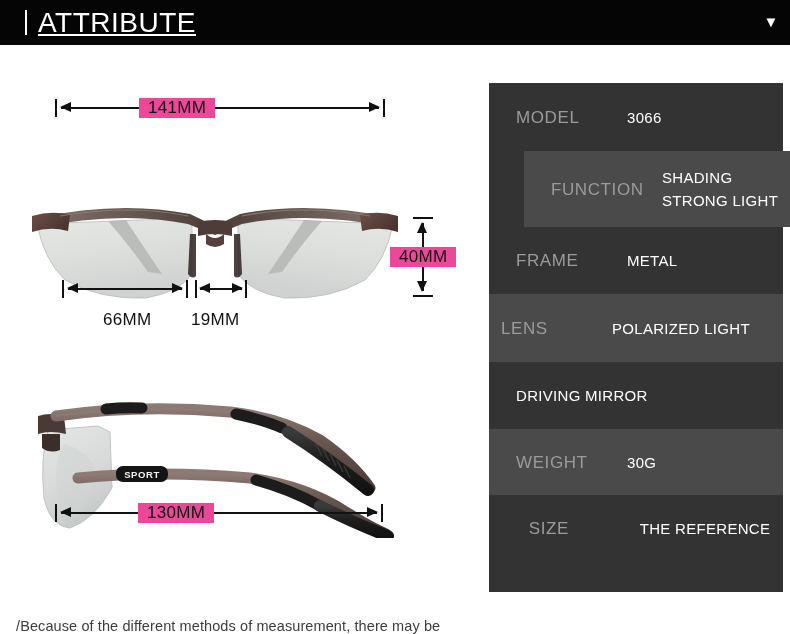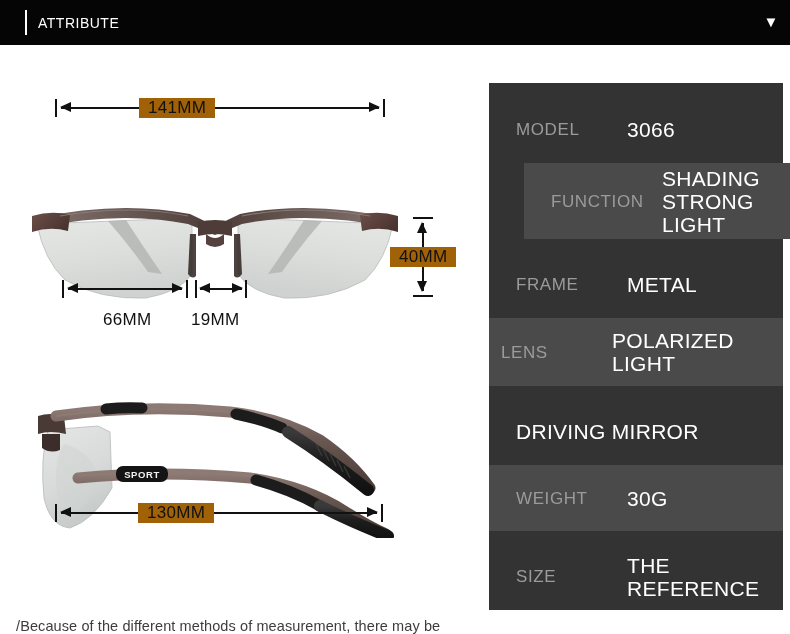--- a/index.html
+++ b/index.html
@@ -26,25 +26,26 @@
   .header-accent {
     position: absolute;
     left: 25px; top: 10px;
     width: 2px; height: 25px;
     background: #ffffff;
   }
   .header-title {
     position: absolute;
     left: 38px; top: 11px;
     color: #ffffff;
-    font-size: 14px;
+    font-size: 28px;
     letter-spacing: 0.5px;
     font-weight: 400;
     line-height: 24px;
     white-space: nowrap;
+    text-decoration: underline;
   }
   .header-chevron {
     position: absolute;
     left: 762px; top: 15px;
     width: 18px; height: 14px;
     color: #ffffff;
     font-size: 15px;
     line-height: 14px;
     text-align: center;
   }
@@ -89,21 +90,21 @@
   }
   .dim-label {
     position: absolute;
     color: #111;
     font-size: 17px;
     line-height: 20px;
     white-space: nowrap;
     letter-spacing: 0.3px;
   }
   .dim-label.mid {
-    background: #a16207;
+    background: #ec4899;
     padding: 0 9px;
   }
 
   
   .dim-v {
     position: absolute;
     width: 20px;
   }
   .dim-v .cap {
     position: absolute;
@@ -157,34 +158,34 @@
     background: #333333;
   }
   .attr-row {
     position: relative;
     display: flex;
     align-items: center;
     box-sizing: border-box;
     padding-left: 27px;
     width: 100%;
   }
-  .attr-row.odd  { background: #333333; margin-top: 12px; }
+  .attr-row.odd  { background: #333333; }
   .attr-row.even { background: #4a4a4a; }
   .attr-label {
     color: #9b9b9b;
     font-size: 17px;
     line-height: 21px;
     letter-spacing: 0.6px;
     width: 111px;
     flex: 0 0 111px;
     white-space: nowrap;
   }
   .attr-value {
     color: #ffffff;
-    font-size: 21px;
+    font-size: 15px;
     line-height: 23px;
     letter-spacing: 0.3px;
     white-space: pre-line;
   }
 </style>
 </head>
 <body>
 
 <div class="header-bar">
   <div class="header-accent"></div>

